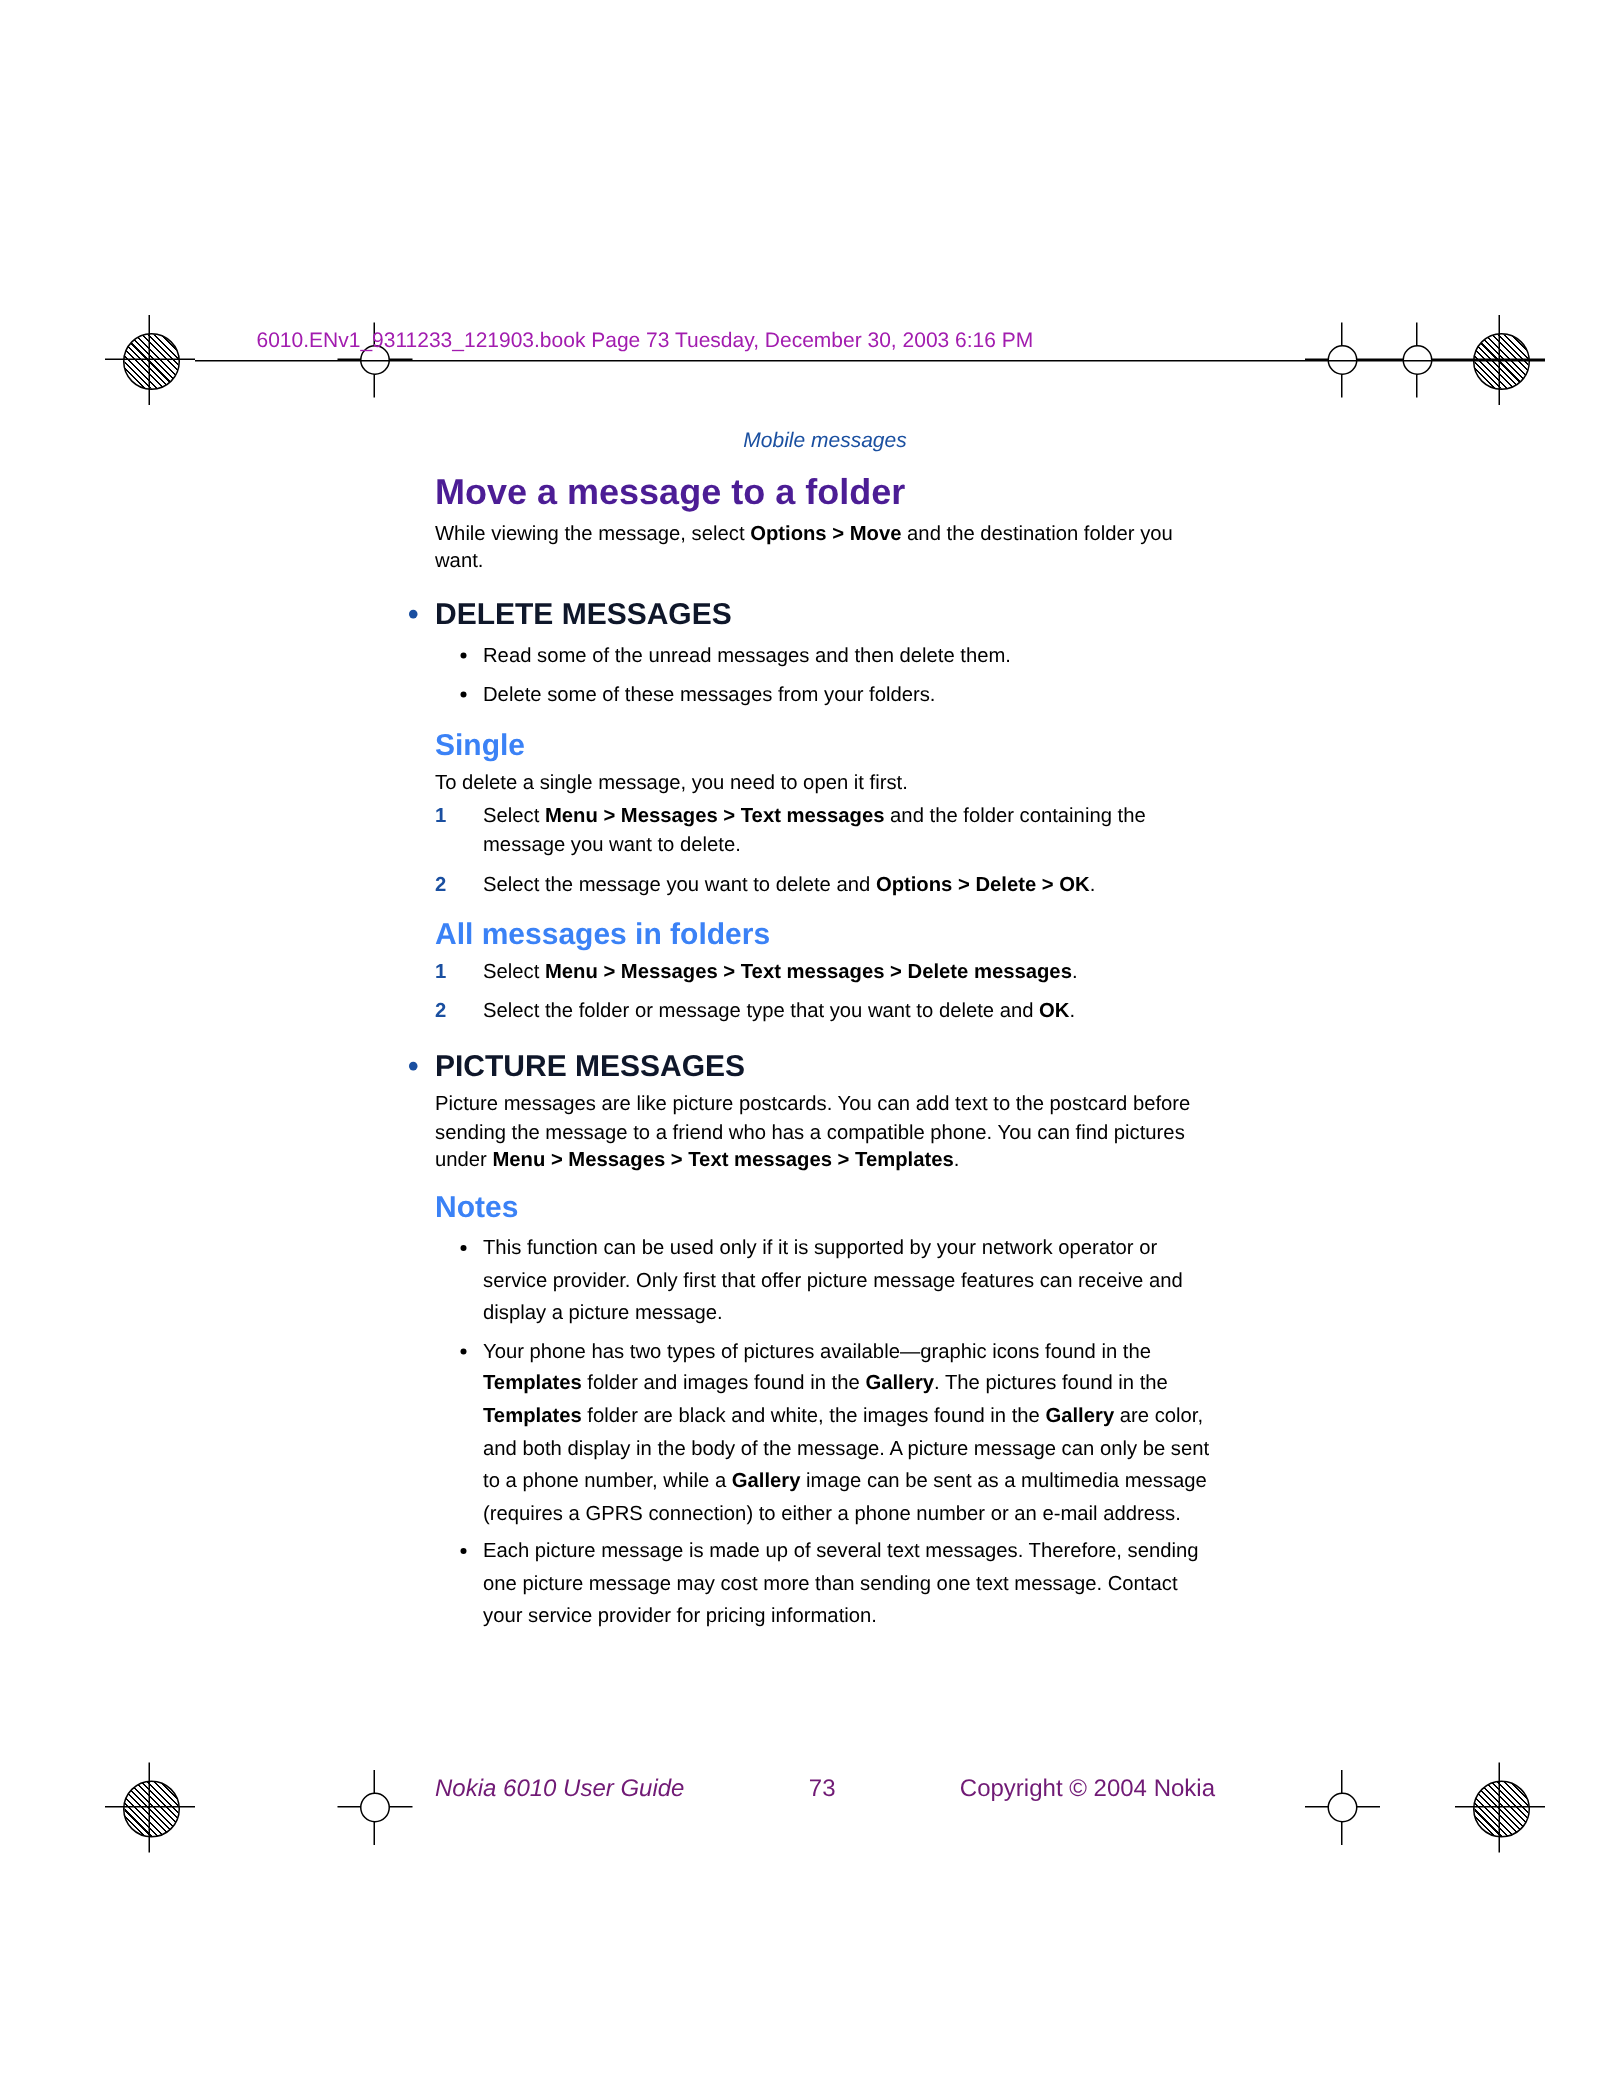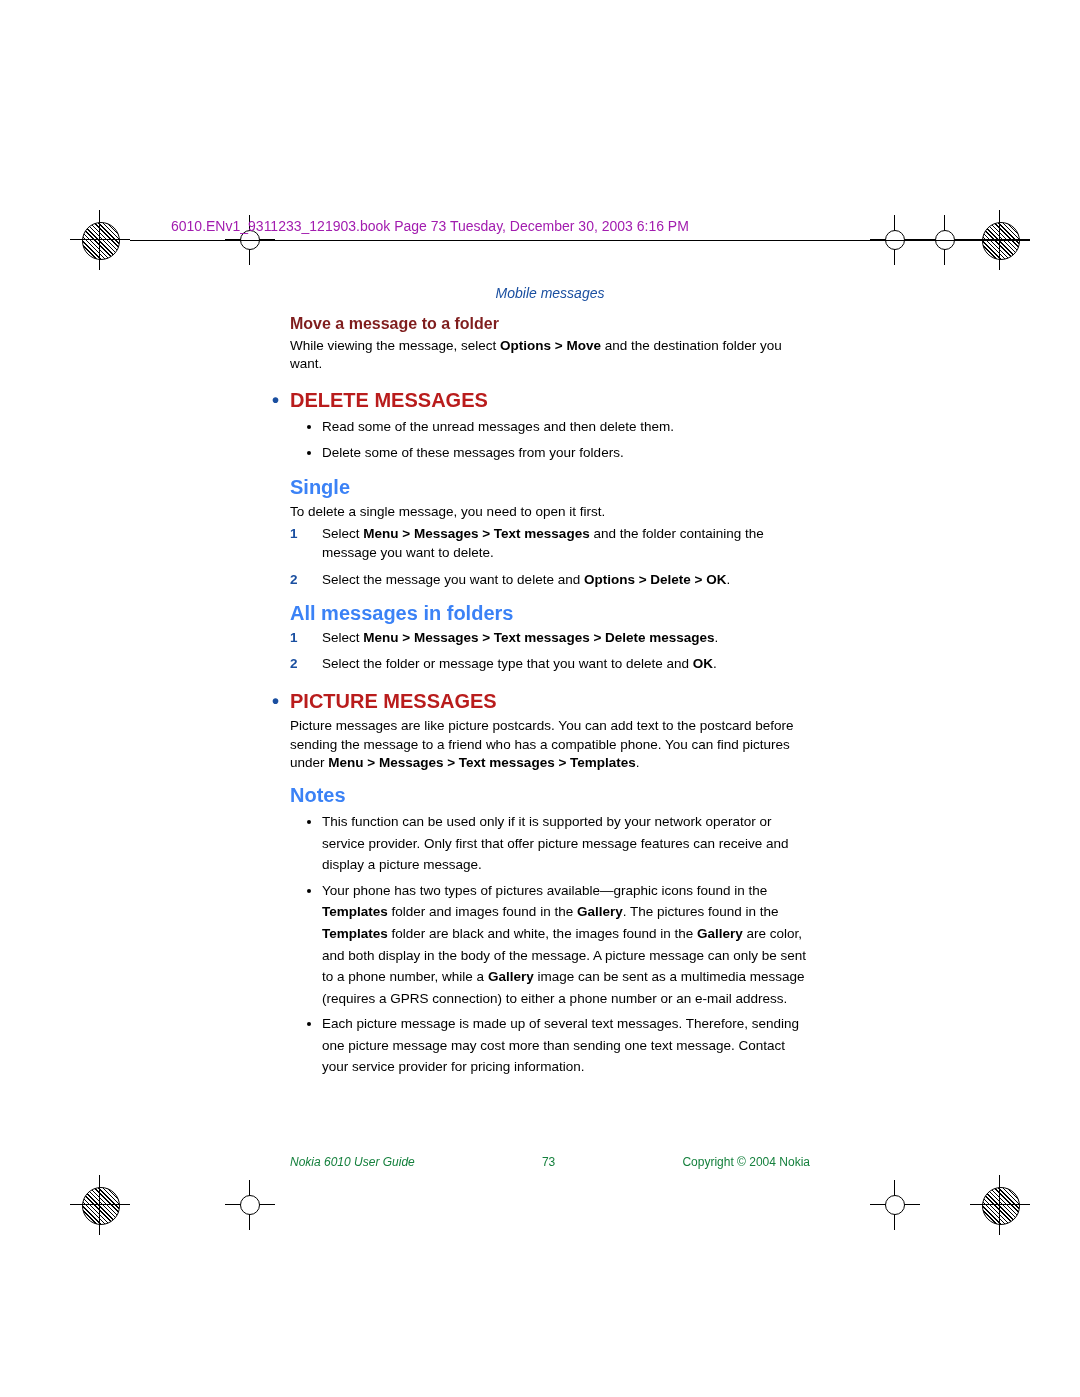--- a/index.html
+++ b/index.html
@@ -95,27 +95,27 @@
     width: 520px;
   }
   .chapter {
     text-align: center;
     font-style: italic;
     color: #1a4fa0;
     font-size: 14px;
     margin-bottom: 14px;
   }
   h2.blue-heading {
-    color: #7f1d1d;
-    font-size: 16px;
+    color: #4c1d95;
+    font-size: 24px;
     font-weight: bold;
     margin: 8px 0 4px 0;
   }
   h2.dot-heading {
-    color: #b91c1c;
+    color: #0f172a;
     font-size: 20px;
     font-weight: bold;
     margin: 16px 0 4px 0;
     position: relative;
   }
   h2.dot-heading::before {
     content: "•";
     position: absolute;
     left: -18px;
     top: 0;
@@ -160,24 +160,24 @@
     content: counter(step);
     position: absolute;
     left: 0;
     top: 0;
     font-weight: bold;
     color: #1a4fa0;
   }
   .footer {
     position: absolute;
     left: 290px;
-    top: 1155px;
+    top: 1184px;
     width: 520px;
-    font-size: 12px;
-    color: #15803d;
+    font-size: 16px;
+    color: #701a75;
     font-style: italic;
   }
   .footer .center {
     text-align: right;
     font-style: normal;
   }
   .footer-row {
     display: flex;
     justify-content: space-between;
   }

